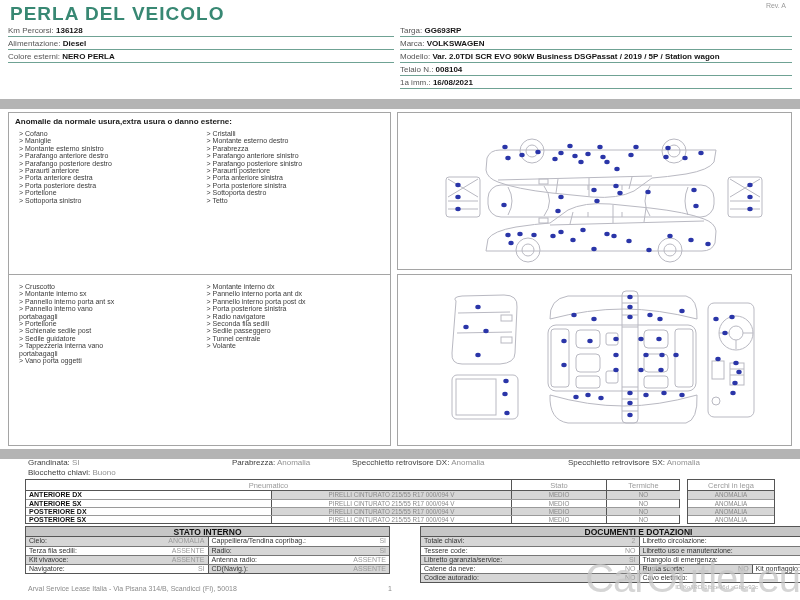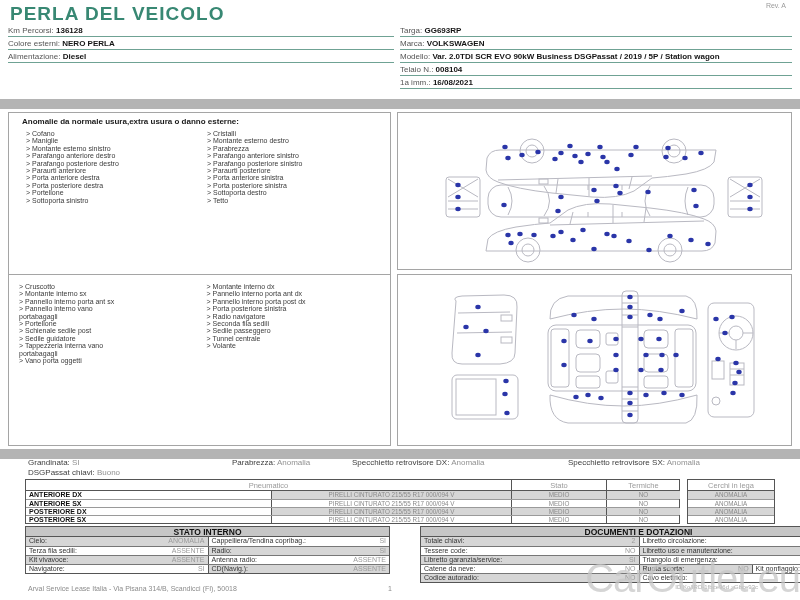--- a/index.html
+++ b/index.html
@@ -12,21 +12,21 @@
   .fields{position:absolute;top:24px;}
   .fields-left{left:8px;width:386px;}
   .fields-right{left:400px;width:392px;}
   .field{border-bottom:1px solid #6fa294;padding:2px 0 1px;font-size:8px;line-height:9px;}
   .flabel{color:#555;}
   .fvalue{color:#141414;font-weight:bold;}
   .graybar{position:absolute;left:0;width:800px;height:10px;background:#b4b4b4;}
   .bar1{top:99px;}
   .bar2{top:449px;}
   .box{position:absolute;border:1px solid #a5a5a5;background:#fff;}
-  .ext-list{left:8px;top:112px;width:383px;height:192px;padding:4px 13px;}
+  .ext-list{left:8px;top:112px;width:383px;height:192px;padding:4px 6px;}
   .ext-diagram{left:397px;top:112px;width:395px;height:158px;}
   .int-list{left:8px;top:274px;width:383px;height:172px;padding:4px 6px;}
   .int-diagram{left:397px;top:274px;width:395px;height:172px;}
   .box-title{font-size:8px;font-weight:bold;color:#1a1a1a;}
   .cols{display:flex;gap:16px;margin-top:4px;padding-left:4px;}
   .col{width:47%;font-size:7px;color:#3a3a3a;}
   .li{white-space:pre-line;line-height:1.06;}
   svg{display:block;}
   
   .sum{position:absolute;font-size:8px;line-height:9px;}
@@ -76,22 +76,22 @@
 </head>
 <body>
 
 <div class="page">
 
   <div class="title">PERLA DEL VEICOLO</div>
   <div class="rev">Rev. A</div>
 
   <div class="fields fields-left">
       <div class="field"><span class="flabel">Km Percorsi: </span><span class="fvalue">136128</span></div>
+      <div class="field"><span class="flabel">Alimentazione: </span><span class="fvalue">Diesel</span></div>
       <div class="field"><span class="flabel">Colore esterni: </span><span class="fvalue">NERO PERLA</span></div>
-      <div class="field"><span class="flabel">Alimentazione: </span><span class="fvalue">Diesel</span></div>
     </div>
   <div class="fields fields-right">
       <div class="field"><span class="flabel">Targa: </span><span class="fvalue">GG693RP</span></div>
       <div class="field"><span class="flabel">Marca: </span><span class="fvalue">VOLKSWAGEN</span></div>
       <div class="field"><span class="flabel">Modello: </span><span class="fvalue">Var. 2.0TDI SCR EVO 90kW Business DSGPassat / 2019 / 5P / Station wagon</span></div>
       <div class="field"><span class="flabel">Telaio N.: </span><span class="fvalue">008104</span></div>
       <div class="field"><span class="flabel">1a imm.: </span><span class="fvalue">16/08/2021</span></div>
     </div>
 
   <div class="graybar bar1"></div>
@@ -343,21 +343,21 @@
     </svg>
   </div>
 
   <div class="graybar bar2"></div>
 
   <div class="sum sum-grandinata">
     <span class="slabel">Grandinata:</span>
     <span class="svalue">SI</span>
   </div>
   <div class="sum sum-blocchetto">
-    <span class="slabel">DSGPassat chiavi:</span>
+    <span class="slabel">Blocchetto chiavi:</span>
     <span class="svalue">Buono</span>
   </div>
   <div class="sum sum-parabrezza">
     <span class="slabel">Parabrezza:</span>
     <span class="svalue">Anomalia</span>
   </div>
   <div class="sum sum-dx">
     <span class="slabel">Specchietto retrovisore DX:</span>
     <span class="svalue">Anomalia</span>
   </div>

